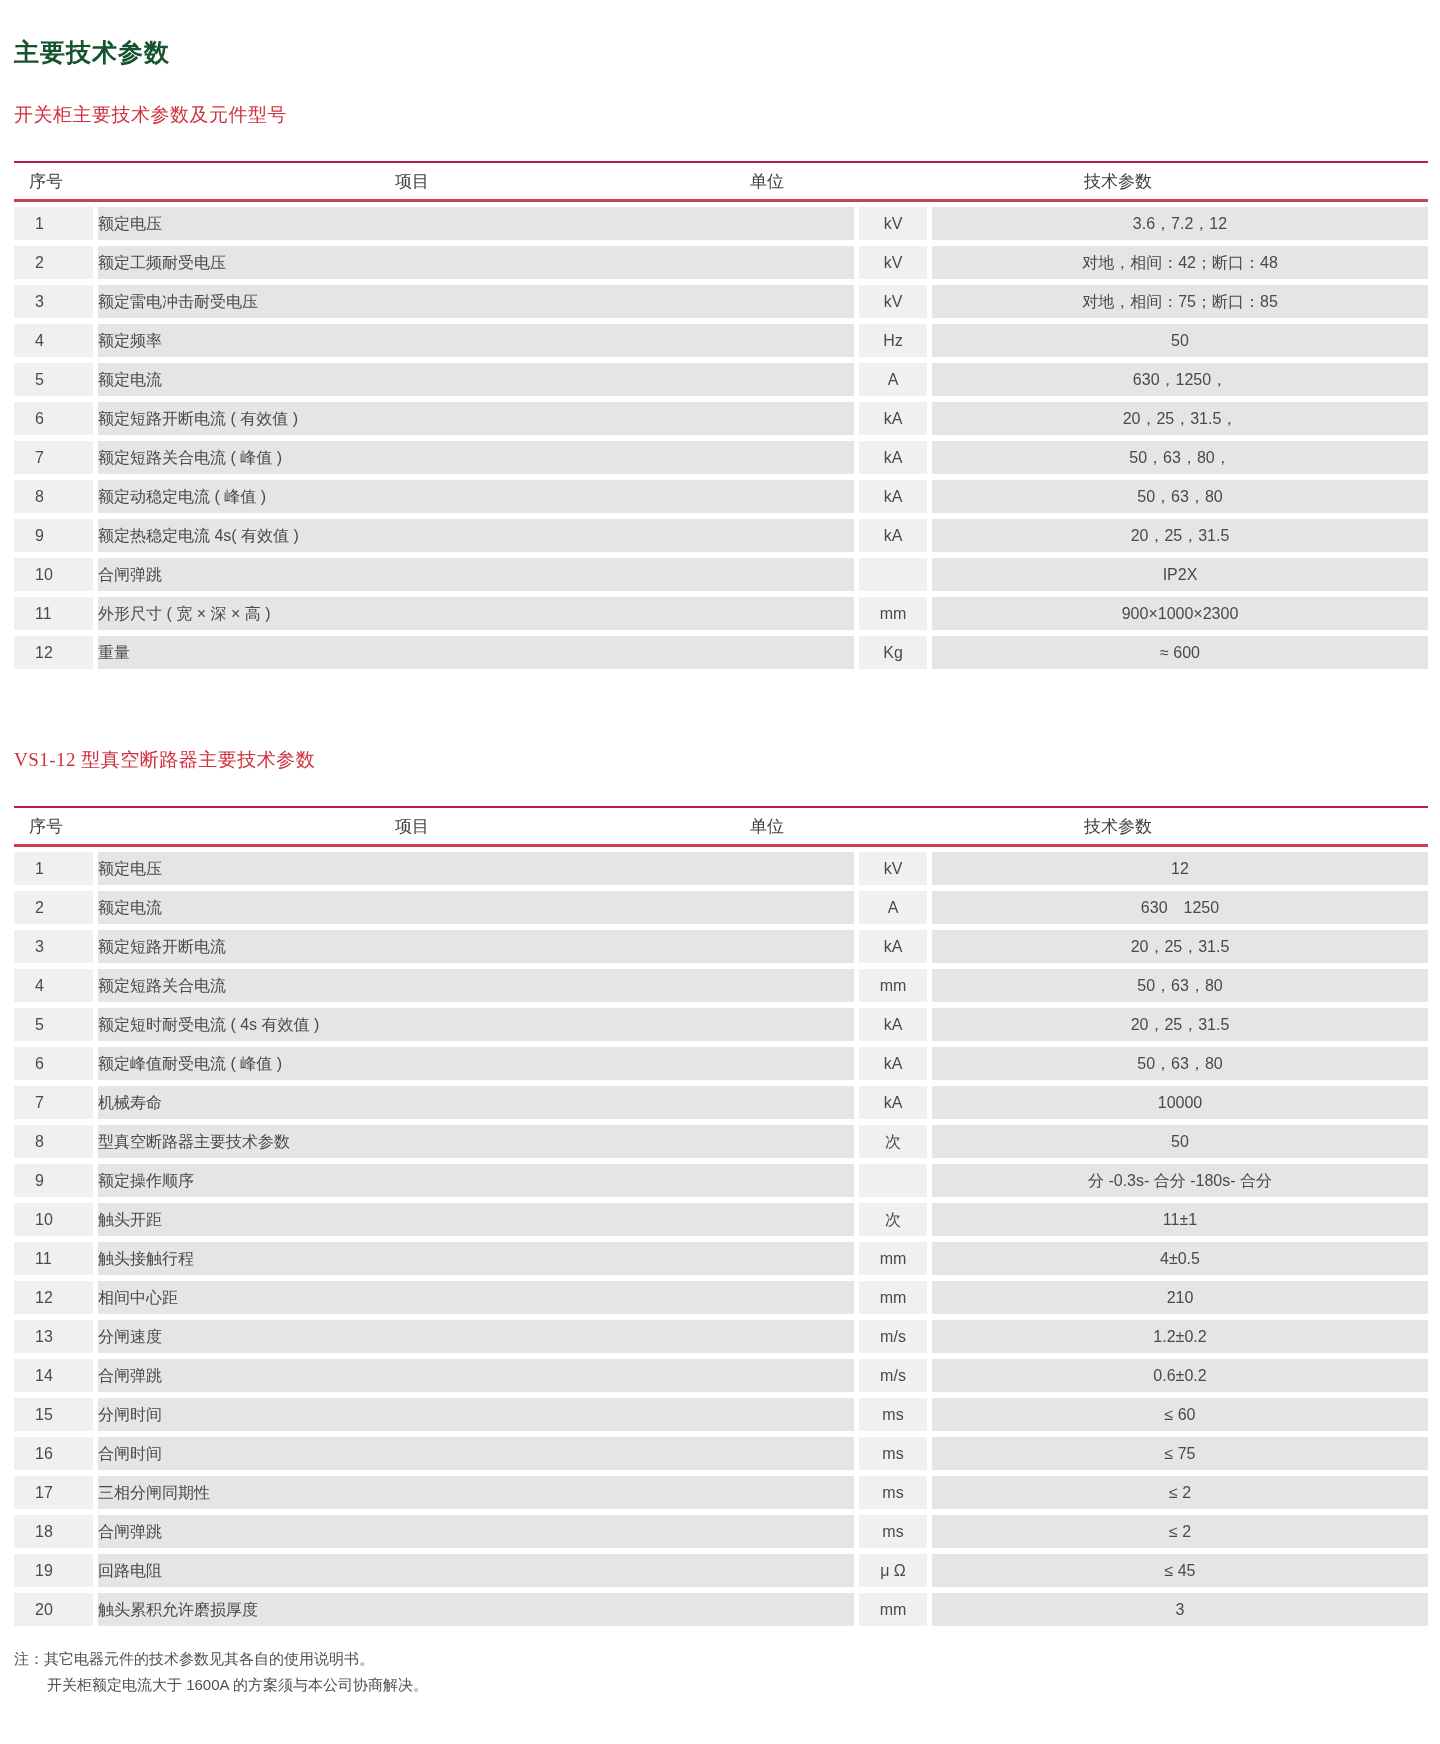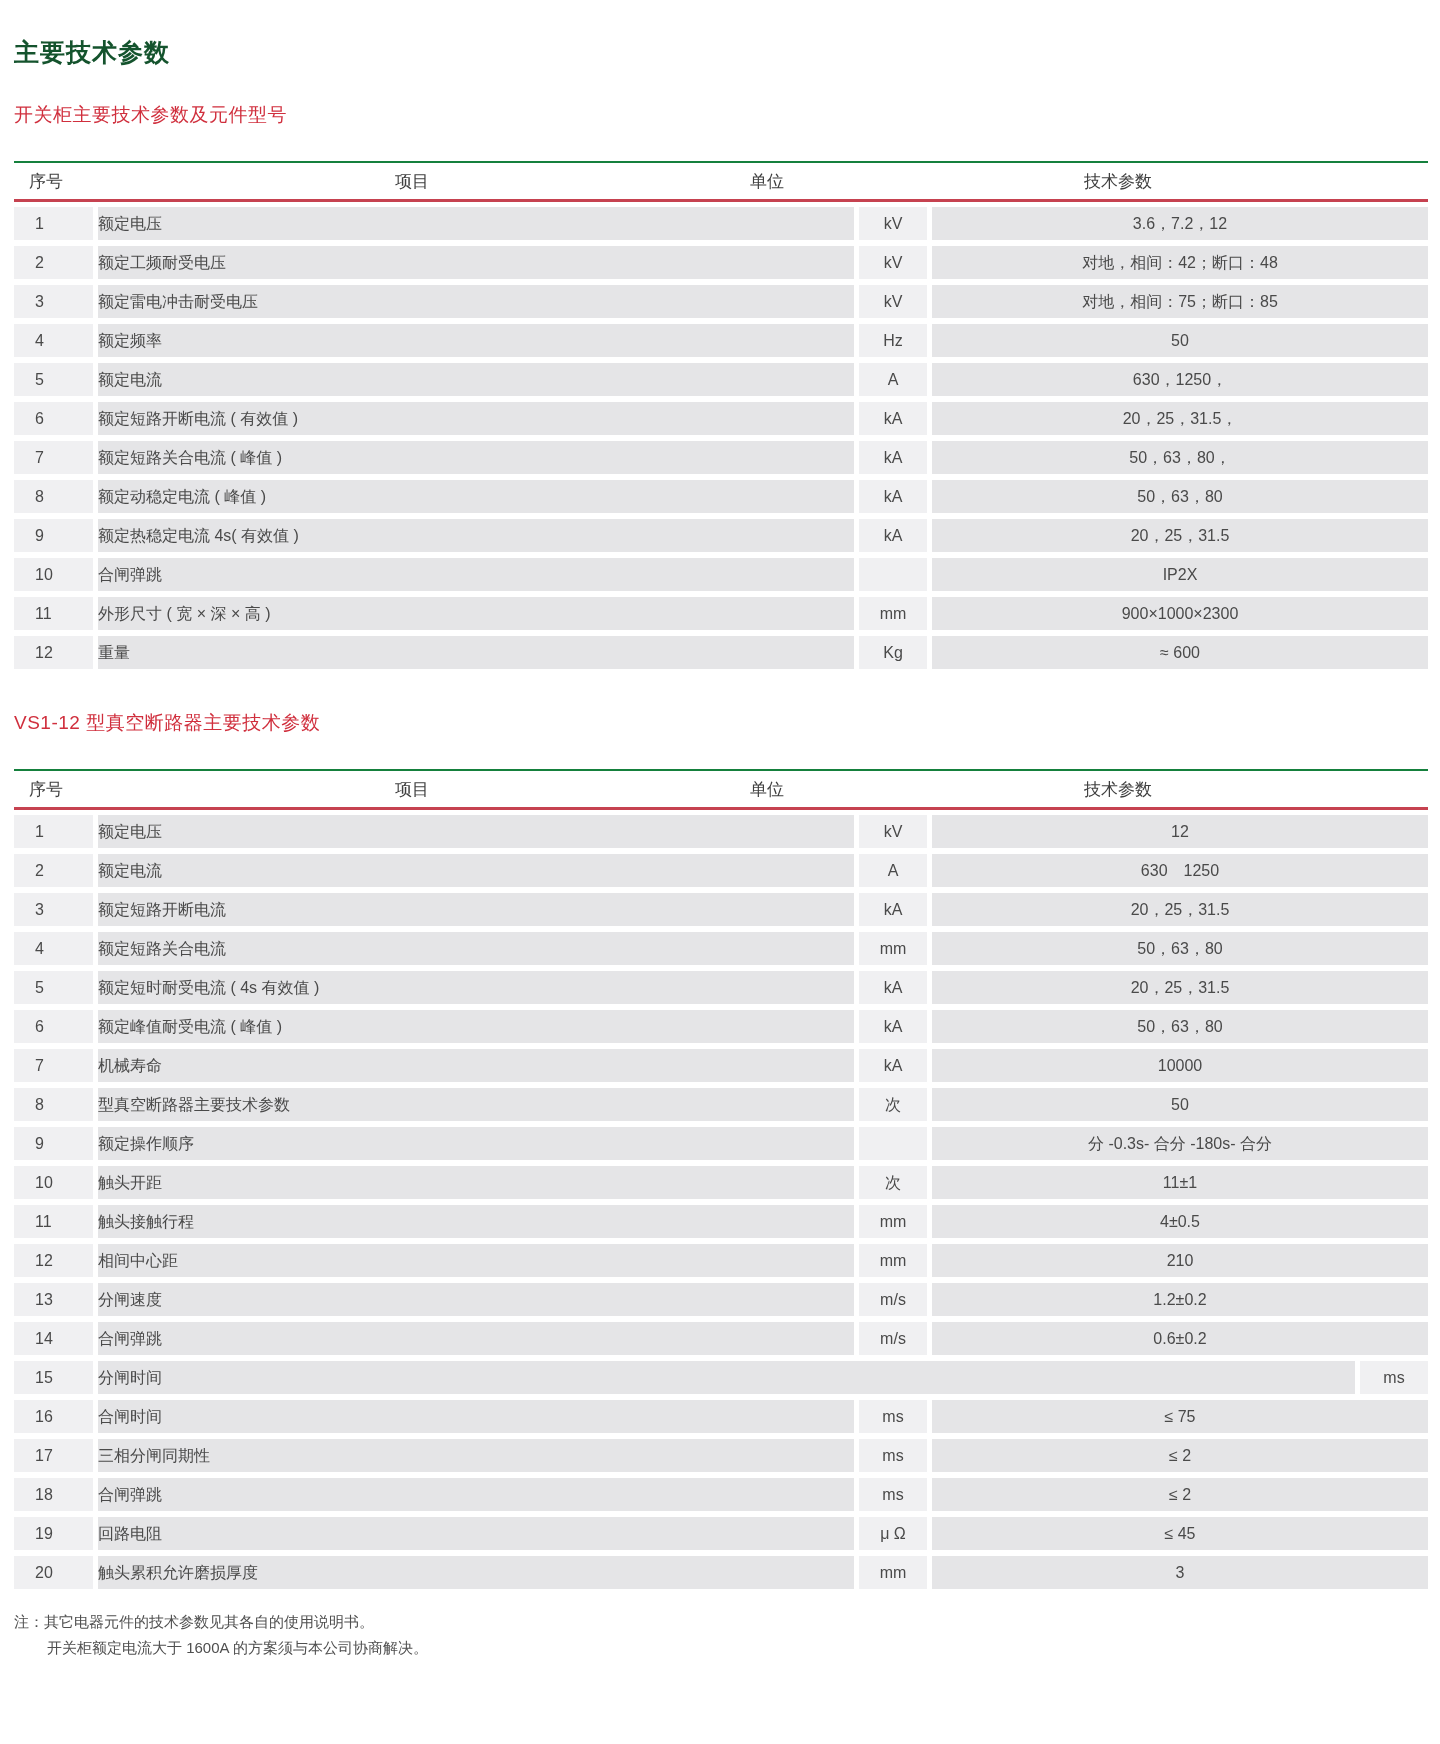--- a/index.html
+++ b/index.html
@@ -19,29 +19,29 @@
     font-weight: bold;
     letter-spacing: 1px;
   }
   .sub-title {
     color: #d02f3d;
     font-size: 19px;
     font-weight: normal;
     margin-top: 33px;
     letter-spacing: 0.5px;
   }
-  .section2 { margin-top: 41px; }
+  .section2 { margin-top: 78px; font-family: Liberation Serif, serif; }
 
   .spec-table { margin-top: 33px; }
   .thead {
     display: flex;
     column-gap: 5px;
     align-items: center;
     height: 41px;
-    border-top: 2px solid #15803d;
+    border-top: 2px solid #be185d;
     border-bottom: 3px solid #c64250;
     font-size: 17px;
     color: #3f3f3f;
   }
   .hcell.c0 { width: 79px; padding-left: 15px; }
   .hcell.c1 { flex: 1; text-align: center; }
   .hcell.c2 { width: 72px; text-align: center; }
   .hcell.c3 { width: 620px; text-align: center; }
 
   .tbody { padding-top: 5px; }
@@ -250,20 +250,21 @@
         <div class="trow">
           <div class="cell c0">14</div>
           <div class="cell c1">合闸弹跳</div>
           <div class="cell c2">m/s</div>
           <div class="cell c3">0.6±0.2</div>
         </div>
         <div class="trow">
           <div class="cell c0">15</div>
           <div class="cell c1">分闸时间</div>
           <div class="cell c2">ms</div>
+          <div class="cell c3">≤ 60</div>
         </div>
         <div class="trow">
           <div class="cell c0">16</div>
           <div class="cell c1">合闸时间</div>
           <div class="cell c2">ms</div>
           <div class="cell c3">≤ 75</div>
         </div>
         <div class="trow">
           <div class="cell c0">17</div>
           <div class="cell c1">三相分闸同期性</div>

